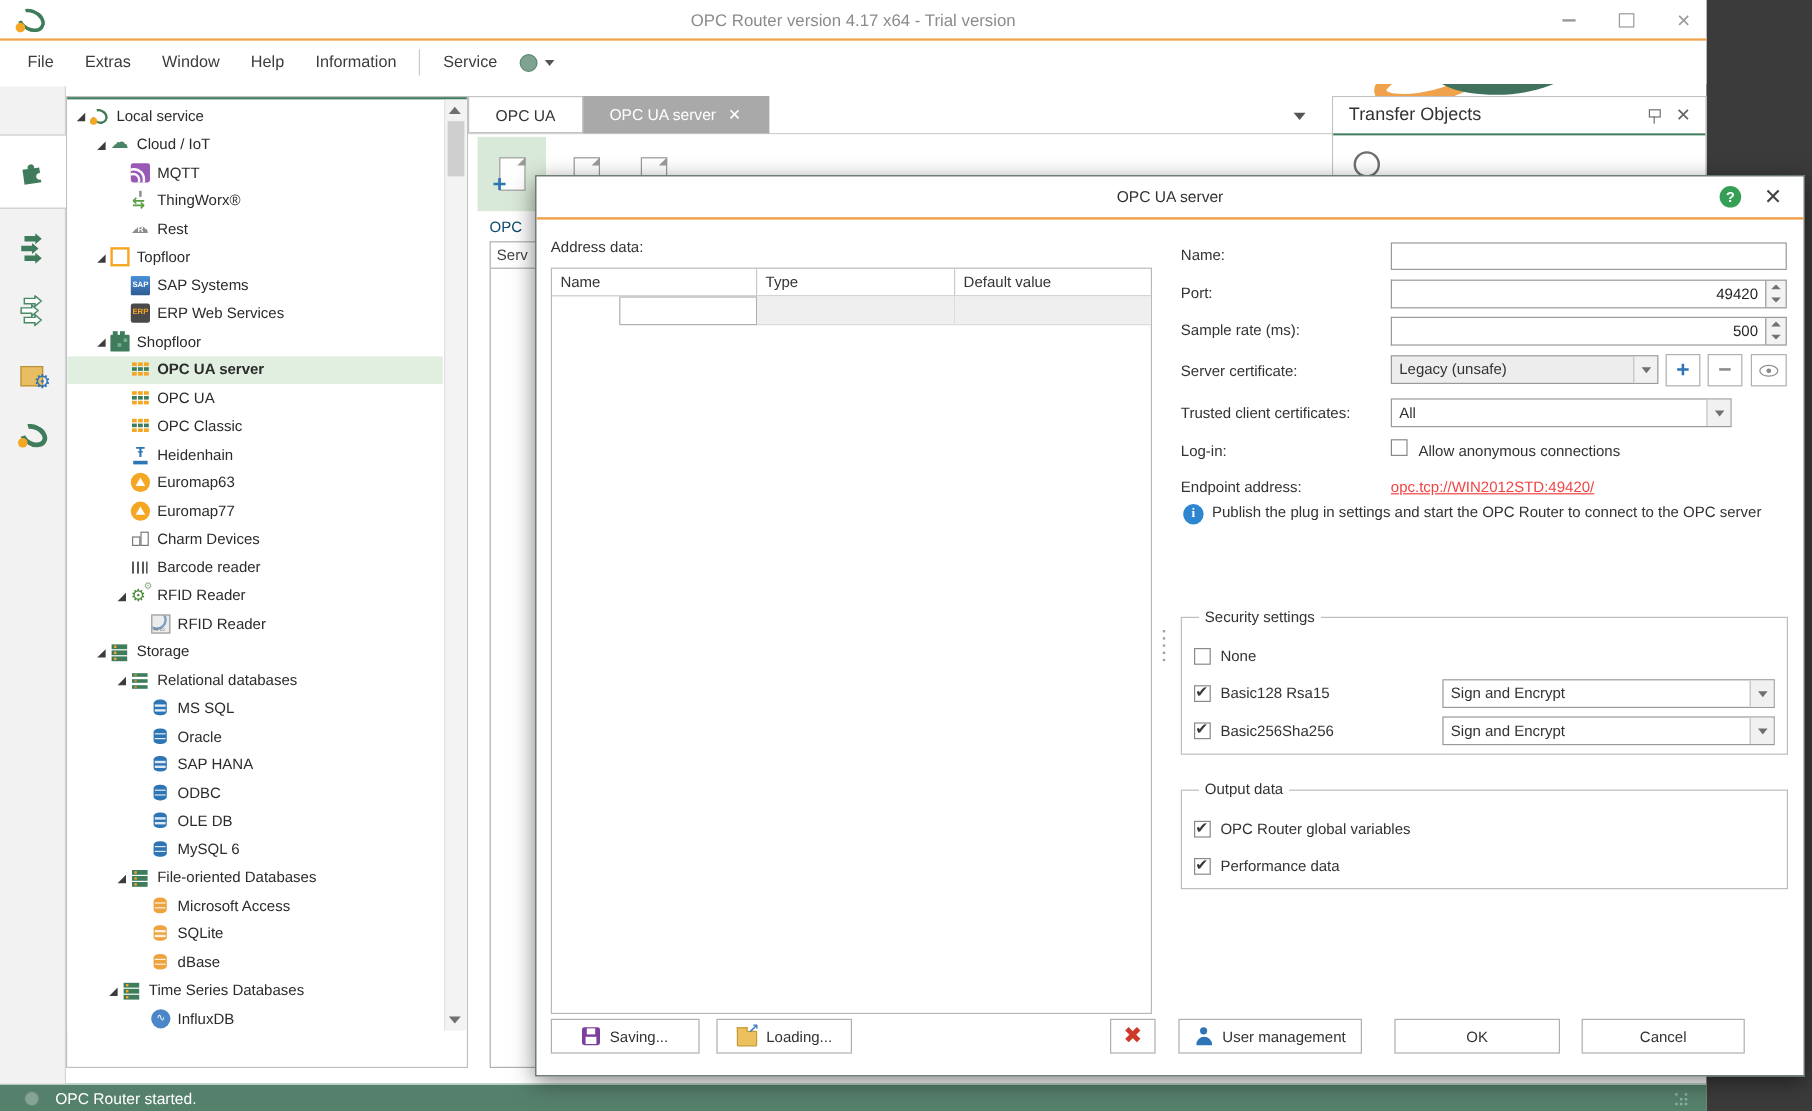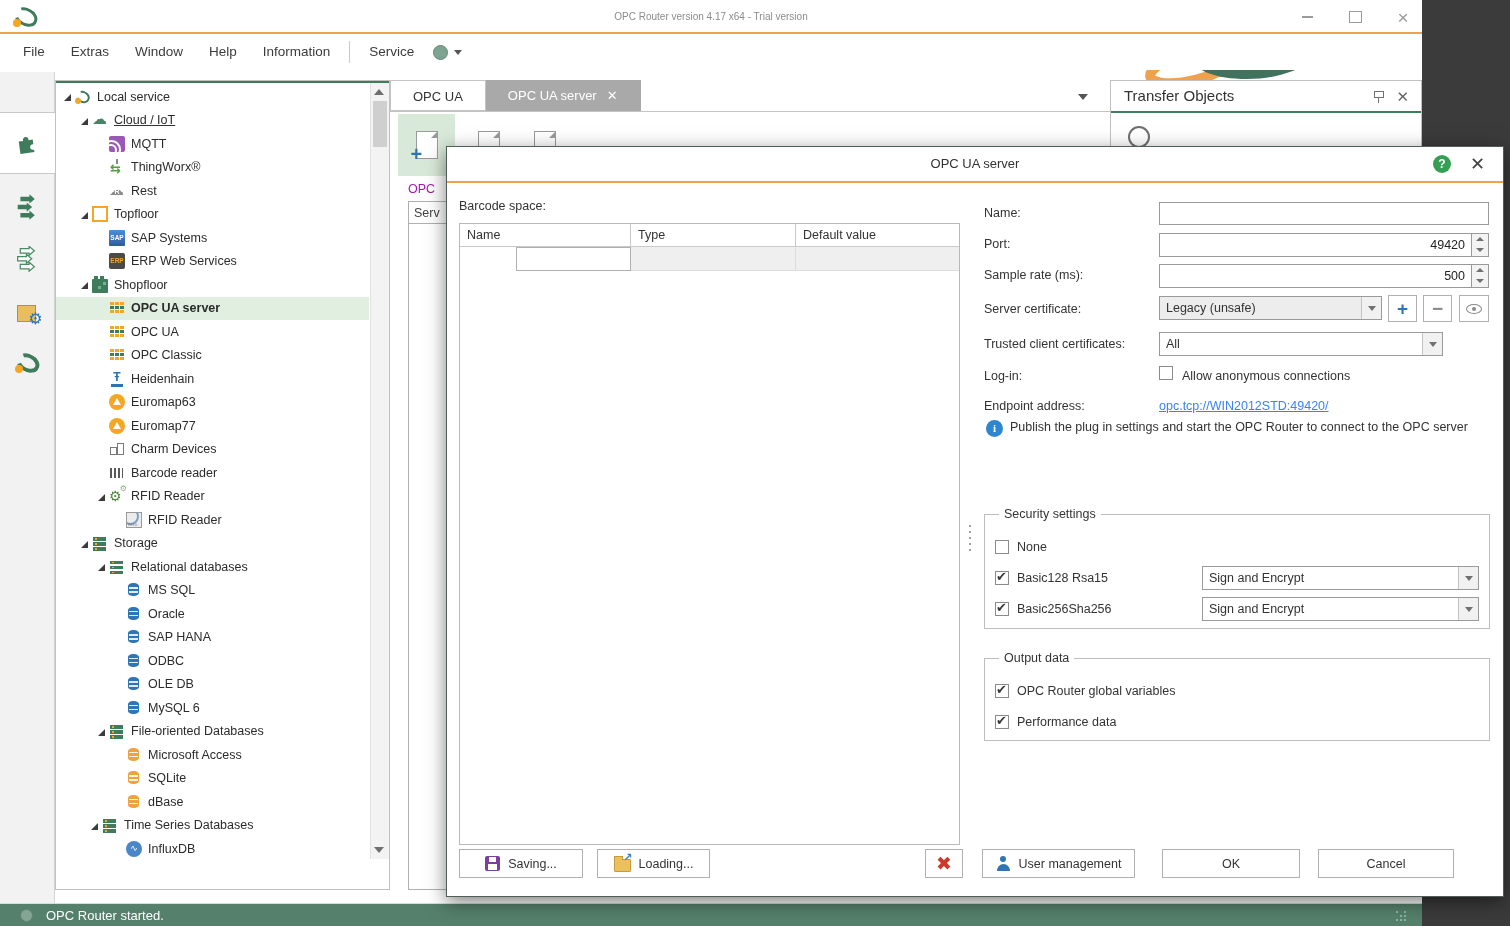--- a/index.html
+++ b/index.html
@@ -3,21 +3,21 @@
 <meta charset="utf-8">
 <style>
   * { box-sizing: border-box; margin: 0; padding: 0; }
   html,body { width:1510px; height:926px; overflow:hidden; }
   body { font-family:"Liberation Sans","DejaVu Sans",sans-serif; font-size:12.5px; color:#333; background:#3b3b3b; }
   .screen { position:relative; width:1510px; height:926px; background:#3b3b3b; }
   .app { position:absolute; left:0; top:0; width:1422px; height:926px; background:#ffffff; }
 
   
   .titlebar { position:relative; height:34px; background:#fff; border-bottom:2px solid #f0a14b; }
-  .titlebar .apptitle { position:absolute; left:0; right:0; top:0; line-height:34px; text-align:center; color:#8b8b8b; font-size:10px; }
+  .titlebar .apptitle { position:absolute; left:0; right:0; top:0; line-height:34px; text-align:center; color:#8b8b8b; font-size:14px; }
   .logo-sm { position:absolute; left:12px; top:4px; width:28px; height:26px; }
   .logo-sm::before { content:""; position:absolute; inset:4px 2px 4px 2px; border:3.5px solid #3e7c5b; border-radius:50%; border-left-color:transparent; transform:rotate(28deg); }
   .logo-sm::after { content:""; position:absolute; left:1px; bottom:3px; width:8px; height:8px; background:#f5a623; border-radius:50%; }
   .wincontrols { position:absolute; right:8px; top:0; height:34px; display:flex; align-items:center; gap:26px; }
   .wc { width:22px; height:22px; display:flex; align-items:center; justify-content:center; color:#9a9a9a; }
   .wc-min::before { content:""; width:11px; height:2px; background:#9a9a9a; }
   .wc-max::before { content:""; width:11px; height:10px; border:1.5px solid #9a9a9a; }
   .wc-close { font-size:19px; line-height:19px; }
 
   
@@ -113,21 +113,21 @@
   .tab:first-child { border-left:1px solid #c4c4c4; }
   .tab.active { background:#a9a9a9; color:#fff; border-color:#a9a9a9; display:flex; align-items:center; gap:10px; }
   .tab-close { color:#fff; font-size:13px; line-height:13px; }
   .tab-caret { position:absolute; right:22px; top:14px; width:0; height:0; border-left:5px solid transparent; border-right:5px solid transparent; border-top:6px solid #555; }
   .doctoolbar { position:relative; height:66px; background:#fff; }
   .doc-btn { position:absolute; top:2px; width:57px; height:62px; display:flex; align-items:center; justify-content:center; }
   .doc-btn.add { background:#d9e9d9; }
   .page-ic { position:relative; width:22px; height:28px; background:#fff; border:1.5px solid #9a9a9a; }
   .page-ic::before { content:""; position:absolute; right:-1.5px; top:-1.5px; width:0; height:0; border-left:7px solid transparent; border-bottom:7px solid #9a9a9a; }
   .page-ic.plus::after { content:"+"; position:absolute; left:-6px; bottom:-8px; font-size:20px; font-weight:bold; color:#2e75b6; }
-  .partial-label { position:absolute; left:18px; top:102px; font-size:12.5px; color:#a21caf; }
+  .partial-label { position:absolute; left:18px; top:102px; font-size:12.5px; color:#0c4a6e; }
   .partial-grid { position:absolute; left:18px; top:121px; width:300px; height:689px; border:1px solid #b0b0b0; background:#fff; }
   .partial-grid .gh { height:22px; border-bottom:1px solid #b0b0b0; line-height:22px; padding-left:5px; color:#444; overflow:hidden; }
 
   
   .transfer { position:absolute; left:1110px; top:8px; width:312px; height:810px; background:#fff; border:1px solid #c0c0c0; }
   .pin { position:relative; width:11px; height:14px; }
   .pin::before { content:""; position:absolute; left:1px; top:1px; width:8px; height:5px; border:1.5px solid #707070; }
   .pin::after { content:""; position:absolute; left:4.5px; top:7px; width:1.5px; height:6px; background:#707070; }
   .panel-x { font-size:15px; color:#666; line-height:15px; }
   .head-tools { position:absolute; right:12px; top:8px; display:flex; gap:12px; align-items:center; }
@@ -188,21 +188,21 @@
   .combo .chev { position:absolute; right:0; top:0; bottom:0; width:20px; border-left:1px solid #c3c3c3; background:#f1f1f1; }
   .combo .chev::after { content:""; position:absolute; left:6px; top:9px; width:0; height:0; border-left:4px solid transparent; border-right:4px solid transparent; border-top:5px solid #707070; }
   .sq-btn { position:absolute; width:29px; height:27px; border:1px solid #b0b0b0; background:#fff; display:flex; align-items:center; justify-content:center; }
   .plus-g { color:#2e75b6; font-size:19px; font-weight:bold; line-height:19px; }
   .minus-g { color:#8a8a8a; font-size:19px; font-weight:bold; line-height:19px; }
   .eye { position:relative; width:16px; height:12px; }
   .eye::before { content:""; position:absolute; inset:1px 0; border:1.5px solid #8a8a8a; border-radius:50%; }
   .eye::after { content:""; position:absolute; left:6px; top:4px; width:4px; height:4px; background:#8a8a8a; border-radius:50%; }
   .cb { position:relative; width:14px; height:14px; border:1px solid #8a8a8a; background:#fff; flex:none; display:inline-block; }
   .cb.on::after { content:"✔"; position:absolute; left:0px; top:-3px; font-size:13px; color:#3a3a3a; }
-  .linktext { color:#3b82f6; text-decoration:underline; font-size:12.5px; }
+  .linktext { color:#ef4444; text-decoration:underline; font-size:12.5px; }
   .info-ic { position:absolute; left:539px; top:273px; width:17px; height:17px; border-radius:50%; background:#2e86d1; color:#fff; font-weight:bold; text-align:center; line-height:17px; font-size:11px; font-family:"Liberation Serif",serif; }
   .info-text { position:absolute; left:563px; top:271px; width:478px; line-height:18px; color:#333; }
   fieldset.grp { position:absolute; left:537px; width:506px; border:1px solid #bdbdbd; padding:14px 10px 0 10px; }
   fieldset.grp legend { font-size:12.5px; color:#333; padding:0 5px; margin-left:4px; }
   .grp-row { display:flex; align-items:center; margin-bottom:7px; height:24px; }
   .grp-row .cb { margin-right:8px; }
   .grp-row .mode { margin-left:auto; width:277px; }
   .cbl { color:#333; }
 
   .ft-saving { left:12px; top:702px; width:124px; }
@@ -277,21 +277,21 @@
 
       <div class="plugins">
         <div class="green-rule"></div>
         <div class="tree">
           <div class="tree-rows" id="tree">
               <div class="tree-row" style="padding-left: 5px;">
                 <span class="expander open"></span>
                 <span class="ic ic-swirl"></span>
                 <span class="tlabel">Local service</span>
               </div>
-              <div class="tree-row" style="padding-left: 22px; text-decoration: underline;">
+              <div class="tree-row" style="padding-left: 22px;">
                 <span class="expander open"></span>
                 <span class="ic ic-cloud"></span>
                 <span class="tlabel">Cloud / IoT</span>
               </div>
               <div class="tree-row" style="padding-left: 39px;">
                 <span class="expander"></span>
                 <span class="ic ic-mqtt"></span>
                 <span class="tlabel">MQTT</span>
               </div>
               <div class="tree-row" style="padding-left: 39px;">
@@ -504,21 +504,21 @@
   </div>
 
   <div class="dialog">
     <div class="dlg-head">
       <div class="dlg-title">OPC UA server</div>
       <span class="help-circle">?</span>
       <span class="dlg-close">✕</span>
     </div>
     <div class="dlg-rule"></div>
 
-    <div class="addr-label">Barcode space:</div>
+    <div class="addr-label">Address data:</div>
     <div class="addr-table">
       <div class="at-head">
         <div class="at-hc">Name</div>
         <div class="at-hc">Type</div>
         <div class="at-hc">Default value</div>
       </div>
       <div class="at-row">
         <div class="at-ind"></div>
         <div class="at-edit"></div>
         <div class="at-cell at-c2"></div>

